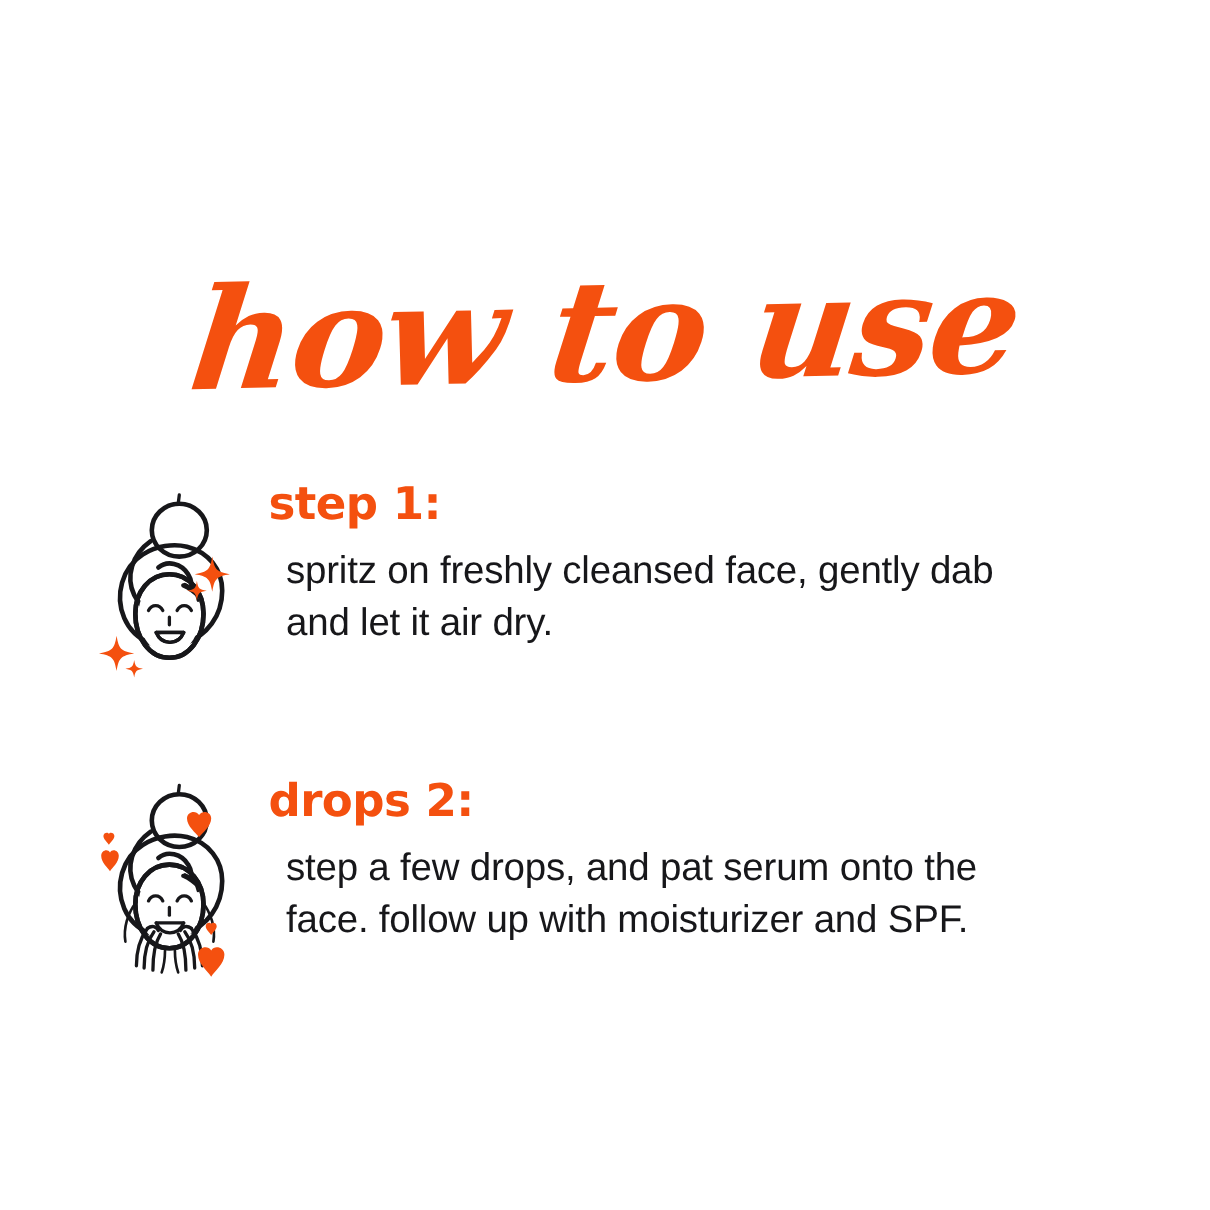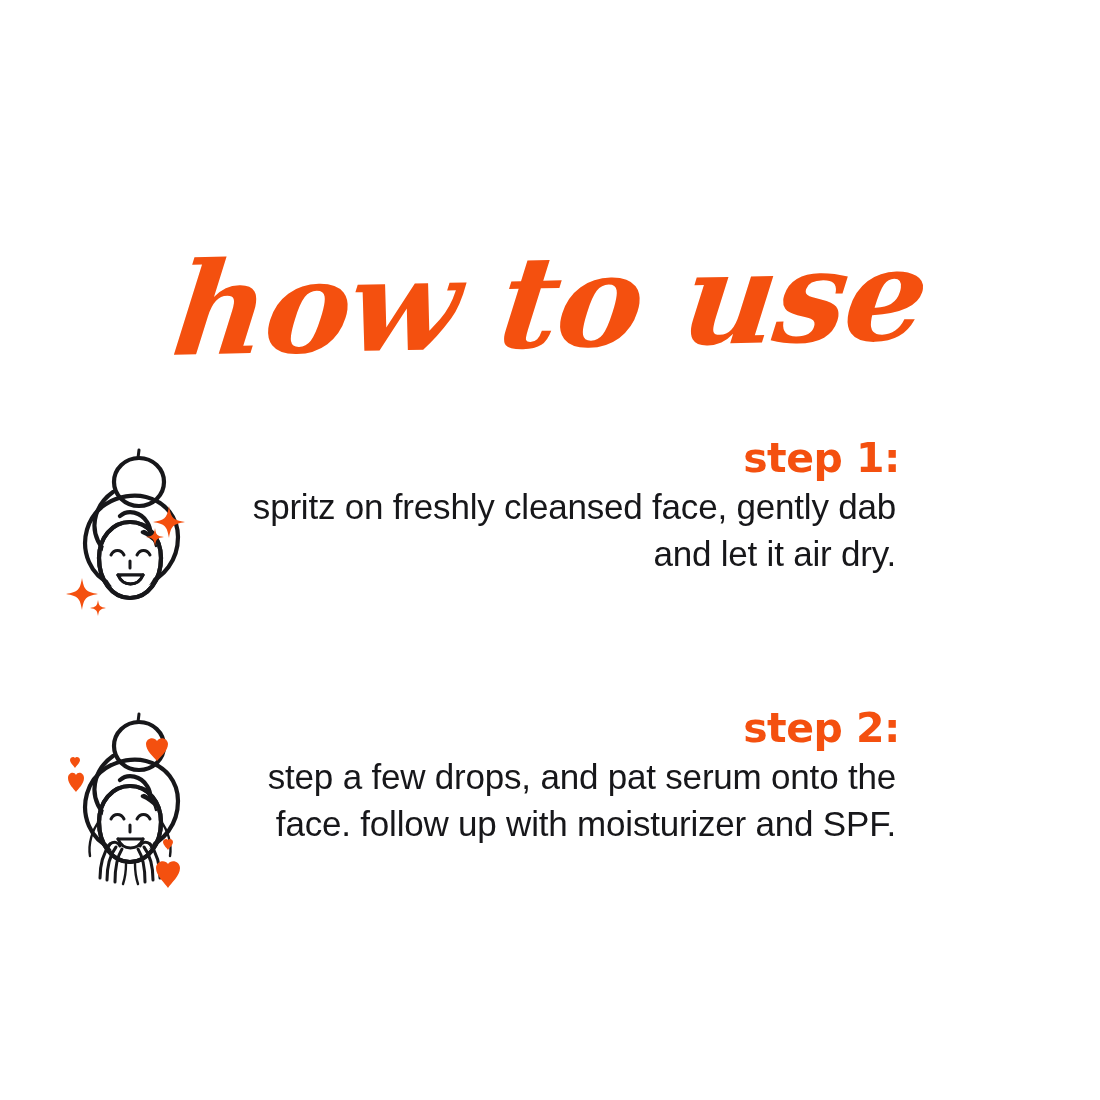--- a/index.html
+++ b/index.html
@@ -49,22 +49,21 @@
   .steps {
     position: absolute;
     left: 0;
     top: 436px;
     width: 1100px;
   }
   .step {
     position: relative;
     display: flex;
     align-items: flex-start;
-    padding-left: 60px;
-    text-align: right;
+    padding-left: 84px;
   }
   .step + .step {
     margin-top: 72px;
   }
   .step-illus {
     flex: 0 0 auto;
     width: 140px;
     height: 190px;
     margin-top: 8px;
   }
@@ -88,21 +87,21 @@
     letter-spacing: -0.5px;
     margin: 0 0 4px 0;
   }
   .step-text {
     color: #17171a;
     font-family: "Liberation Sans", sans-serif;
     font-weight: 400;
     font-size: 35px;
     line-height: 1.33;
     letter-spacing: -0.2px;
-    margin: 4px;
+    margin: 16px;
   }
 
   
   .ln {
     fill: none;
     stroke: #17171a;
     stroke-width: 4.2;
     stroke-linecap: round;
     stroke-linejoin: round;
   }
@@ -325,19 +324,19 @@
                                  C109 134 113 131 113 128 Z"></path>
           <path class="heart" d="M120 154
                                  C120 147 111 145 108 150
                                  C105 145 96 147 96 154
                                  C96 162 105 169 108 174
                                  C111 169 120 162 120 154 Z"></path>
         </svg>
       </div>
 
       <div class="step-body">
-        <div class="step-label">step 2:</div>
+        <div class="step-label">drops 2:</div>
         <div class="step-text">step a few drops, and pat serum onto the face. follow up with moisturizer and SPF.</div>
       </div>
     </div>
 
   </div>
 </div>
 
 </body></html>

